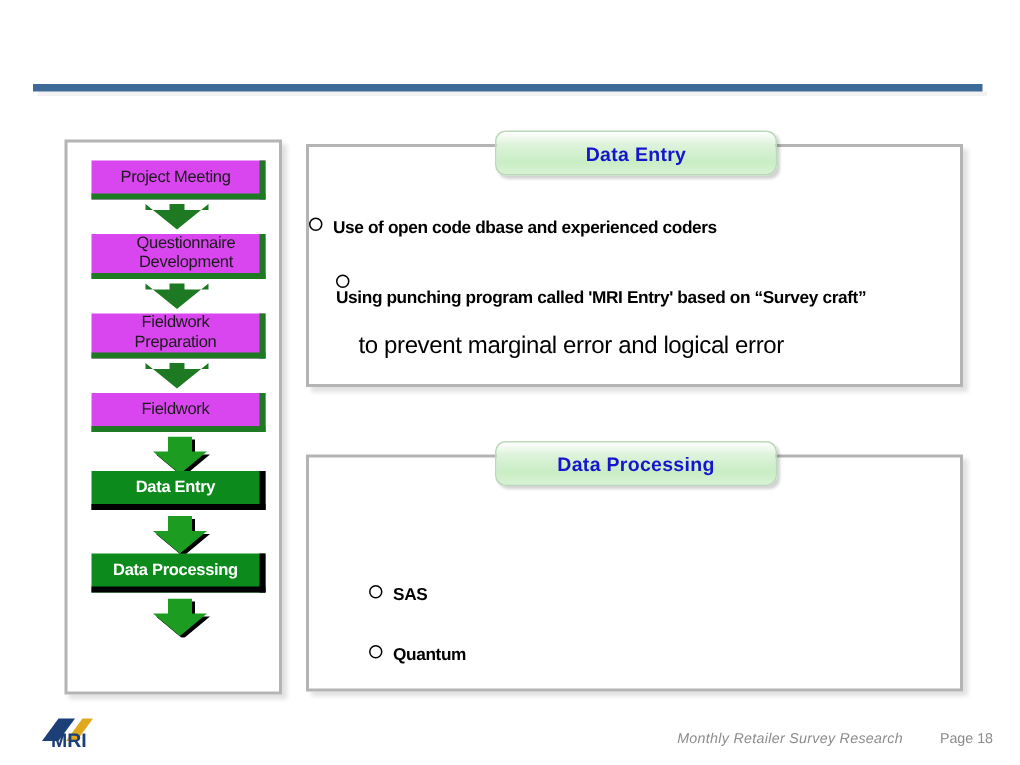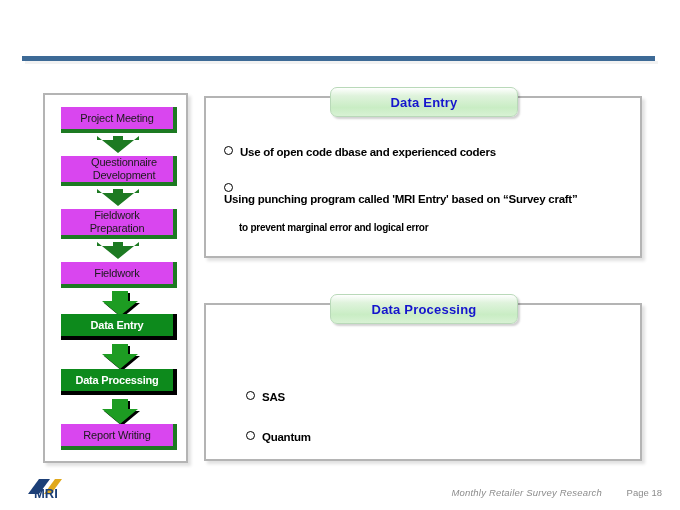--- a/index.html
+++ b/index.html
@@ -148,28 +148,28 @@
     height: 7px;
     border: 1.4px solid #000000;
     border-radius: 50%;
     margin-right: 7px;
     flex: 0 0 auto;
     position: relative;
     top: -1px;
   }
   .cont-row {
     position: absolute;
-    font-size: 10px;
-    font-weight: bold;
+    font-size: 16px;
+    font-weight: normal;
     letter-spacing: -0.25px;
     white-space: nowrap;
   }
 
   
-  #de-b1 { left: 18px; top: 48px; }
+  #de-b1 { left: 0; top: 48px; }
   #de-b2 { left: 18px; top: 86px; flex-direction: column; }
   #de-cont { left: 33px; top: 124px; }
 
   
   #dp-b1 { left: 40px; top: 44px; }
   #dp-b2 { left: 40px; top: 86px; }
   #dp-b3 { left: 40px; top: 126px; }
 
   
   .logo {
@@ -265,23 +265,20 @@
       <span>Data Processing</span>
     </div>
 
     <div class="arrow-fat" style="top:304px;">
       <svg width="44" height="26" viewBox="0 0 44 26">
         <path d="M15 0 L31 0 L31 10 L41 10 L23 25 L5 10 L15 10 Z" fill="#000000" transform="translate(2,2)"></path>
         <path d="M15 0 L31 0 L31 10 L41 10 L23 25 L5 10 L15 10 Z" fill="#1d9c22"></path>
       </svg>
     </div>
 
-    <div class="flow-step pale" style="top:329px;height:26px;">
-      <span>Report Writing</span>
-    </div>
 
   </div>
 </div>
 
 <div class="content-panel" id="panel-data-entry">
   <div class="bullets">
     <div class="bullet-row" id="de-b1">
       <span class="bullet-mark"></span>
       <span>Use of open code dbase and experienced coders</span>
     </div>

